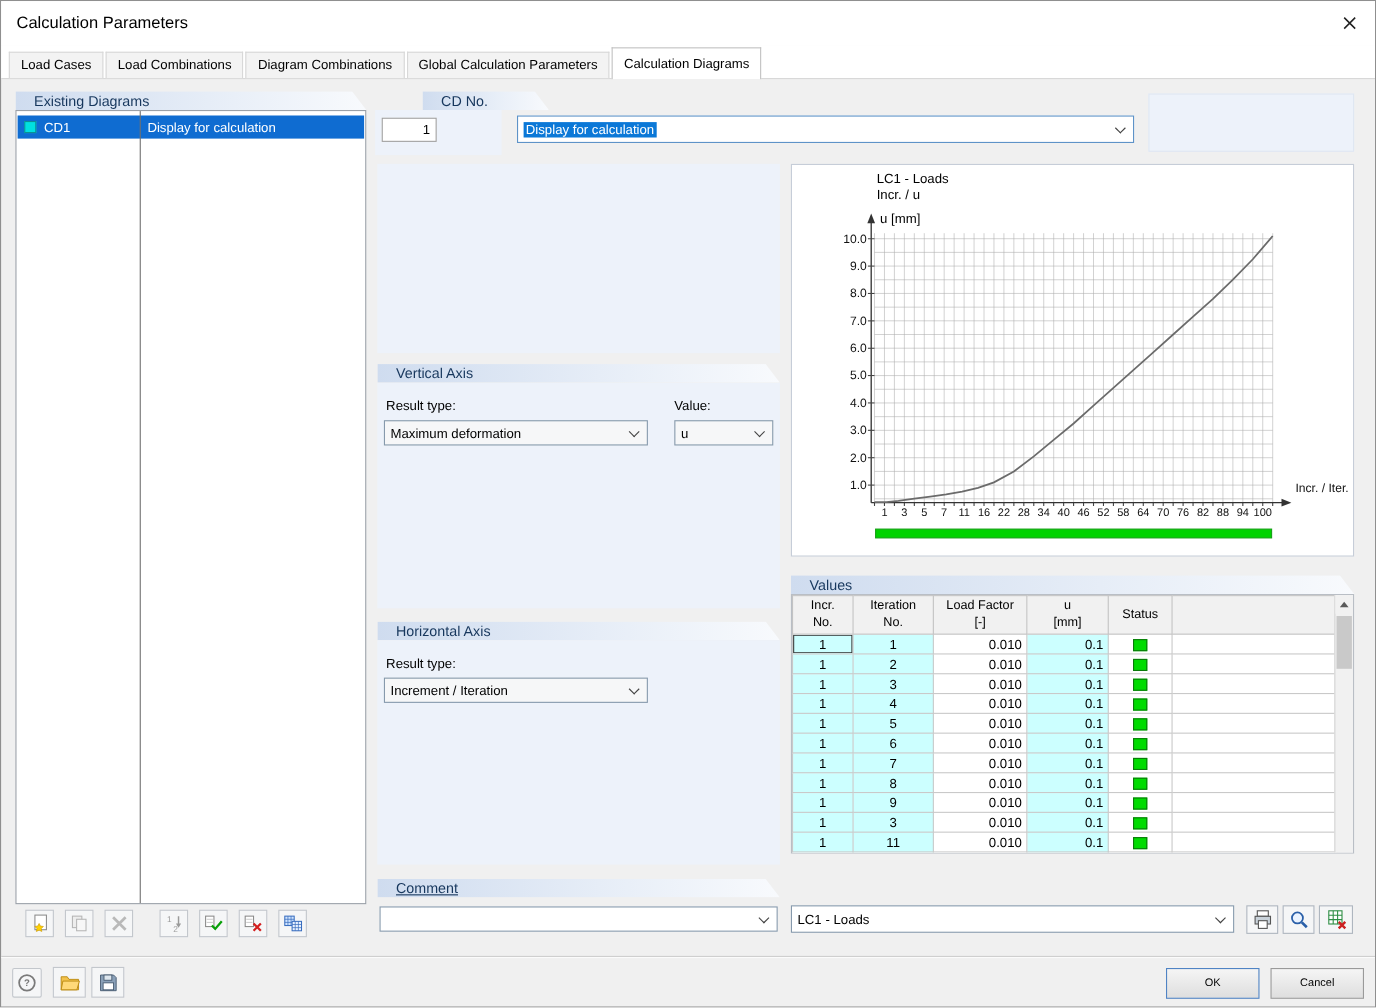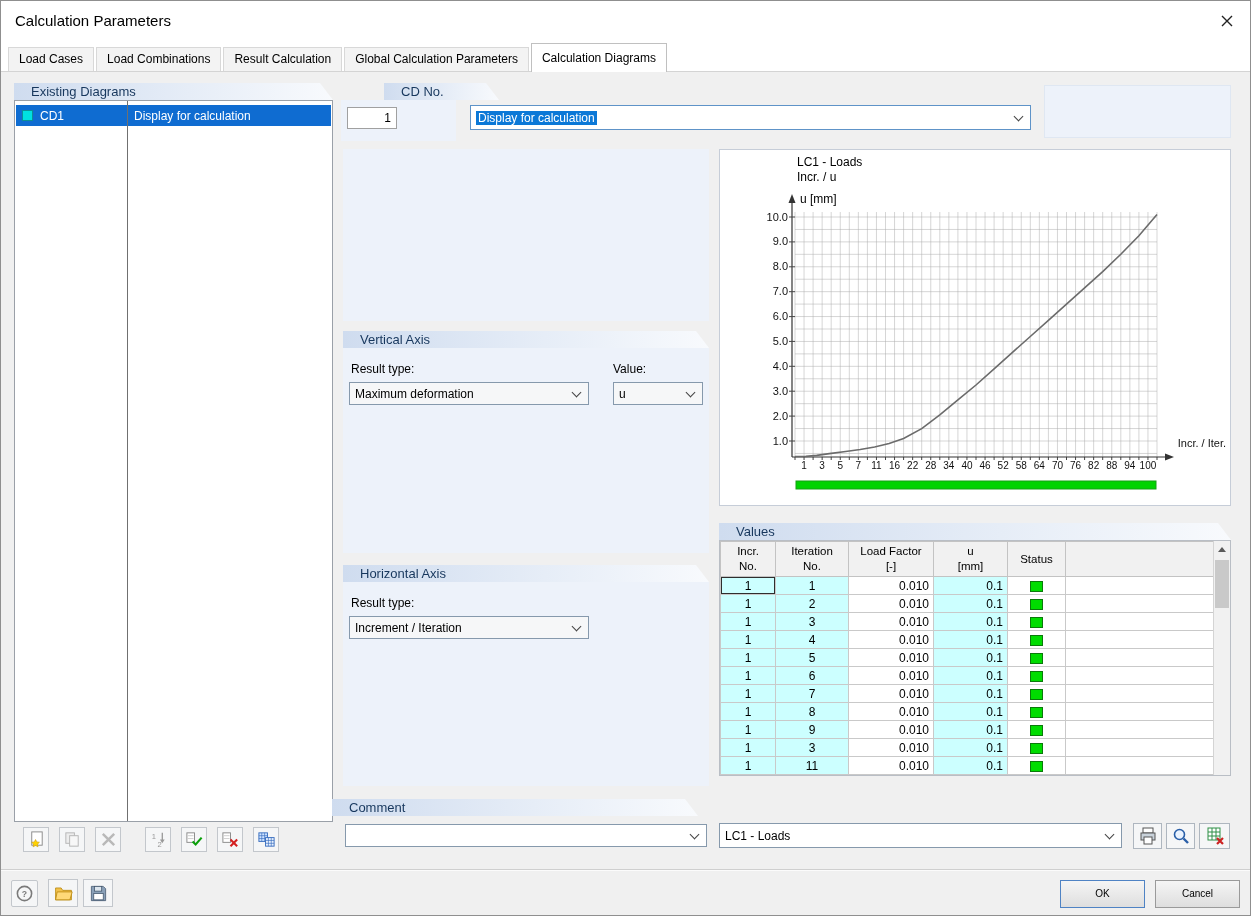--- a/index.html
+++ b/index.html
@@ -102,21 +102,21 @@
     <div class="close-btn">
       <svg viewBox="0 0 14 14" width="14" height="14">
           <path d="M2 2l10 10M12 2L2 12" stroke="#222" stroke-width="1.4"></path>
         </svg>
     </div>
   </div>
 
   <div class="tabstrip">
     <div class="tab">Load Cases</div>
     <div class="tab">Load Combinations</div>
-    <div class="tab">Result Calculation</div>
+    <div class="tab">Diagram Combinations</div>
     <div class="tab">Global Calculation Parameters</div>
     <div class="tab active">Calculation Diagrams</div>
   </div>
 
   <div class="ghd" style="left:13px;top:82px;width:319px;">Existing Diagrams</div>
   <div class="listbox" style="left:13px;top:99px;width:319px;height:722px;">
     <div class="list-divider"></div>
     <div class="diagram-row">
       <span class="cd-icon"></span>
       <span class="cd-id">CD1</span>
@@ -195,21 +195,21 @@
     <span class="val">u</span>
   </div>
 
   <div class="ghd" style="left:342px;top:564px;width:366px;">Horizontal Axis</div>
   <div class="panel" style="left:342px;top:581px;width:366px;height:204px;"></div>
   <div class="field-label" style="left:350px;top:595px;">Result type:</div>
   <div class="combo gray" style="left:348px;top:615px;width:240px;height:23px;">
     <span class="val">Increment / Iteration</span>
   </div>
 
-  <div class="ghd" style="left:331px;top:798px;width:366px;">Comment</div>
+  <div class="ghd" style="left:342px;top:798px;width:366px;text-decoration:underline;">Comment</div>
   <div class="combo" style="left:344px;top:823px;width:362px;height:23px;">
     <span class="val"></span>
   </div>
 
   <div class="chart-panel" style="left:718px;top:148px;width:512px;height:357px;">
     <svg id="chart-svg" width="512" height="357" style="position:absolute;left:0;top:0;">
         <line class="cgrid" x1="75.00" y1="62" x2="75.00" y2="307"></line>
         <line class="ctick" x1="75.00" y1="307" x2="75.00" y2="310"></line>
         <line class="cgrid" x1="84.05" y1="62" x2="84.05" y2="307"></line>
         <line class="ctick" x1="84.05" y1="307" x2="84.05" y2="310"></line>

